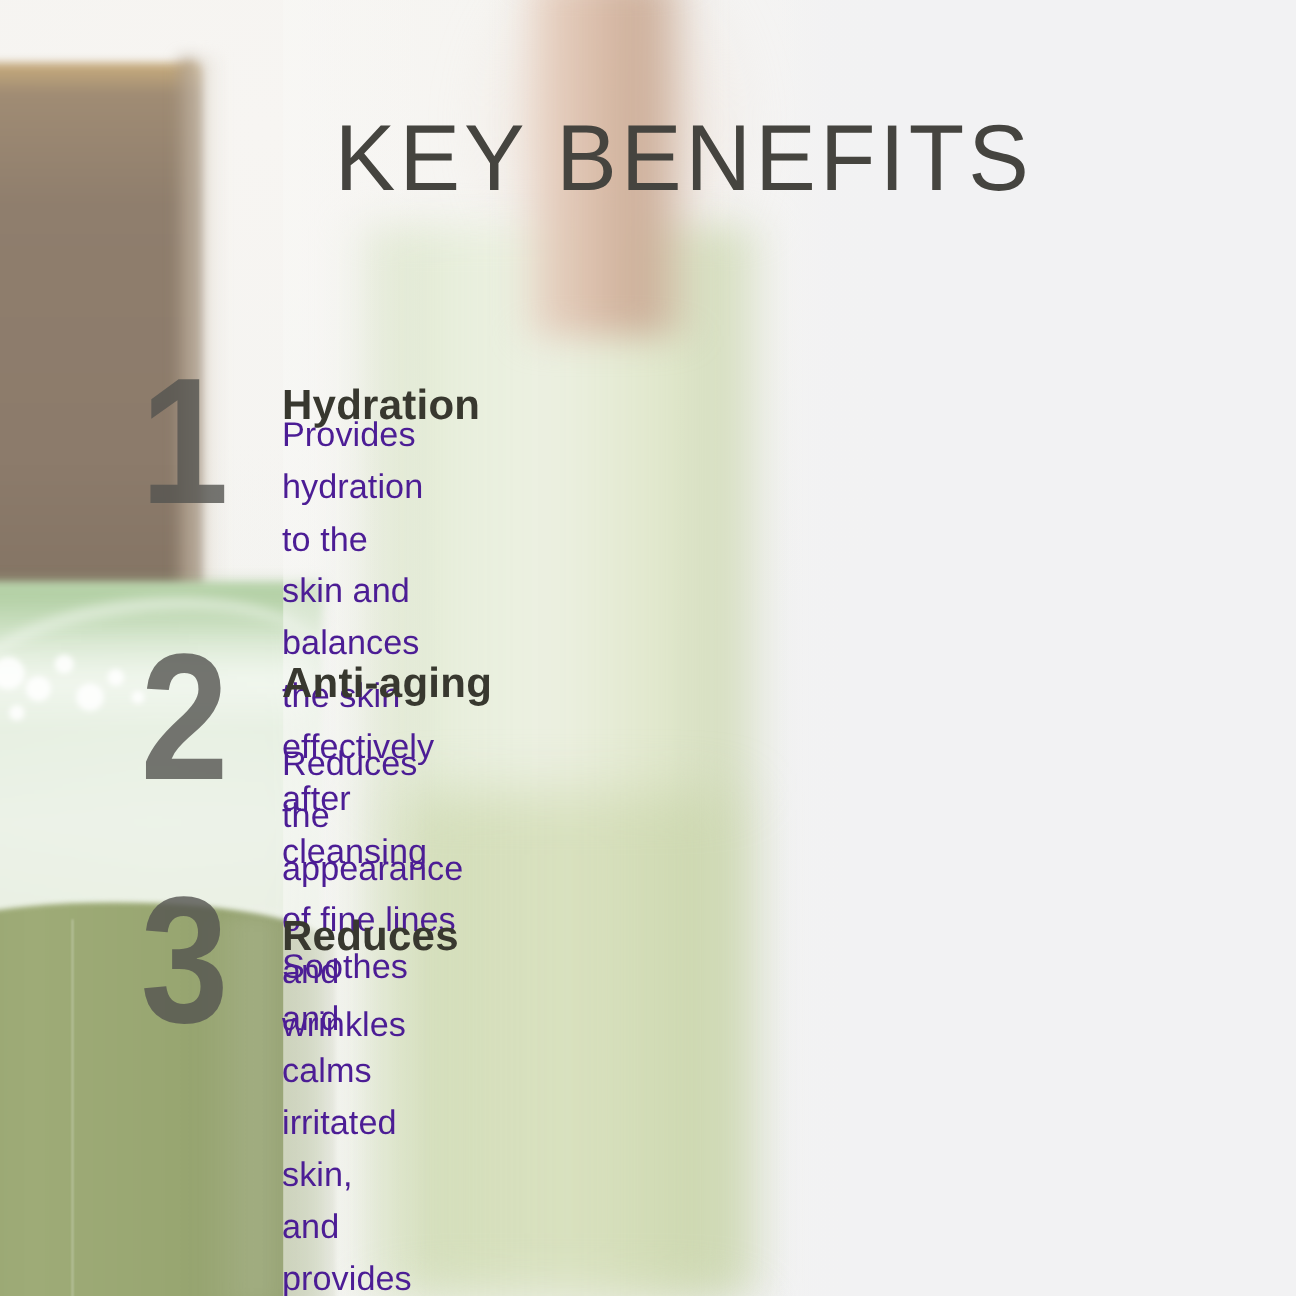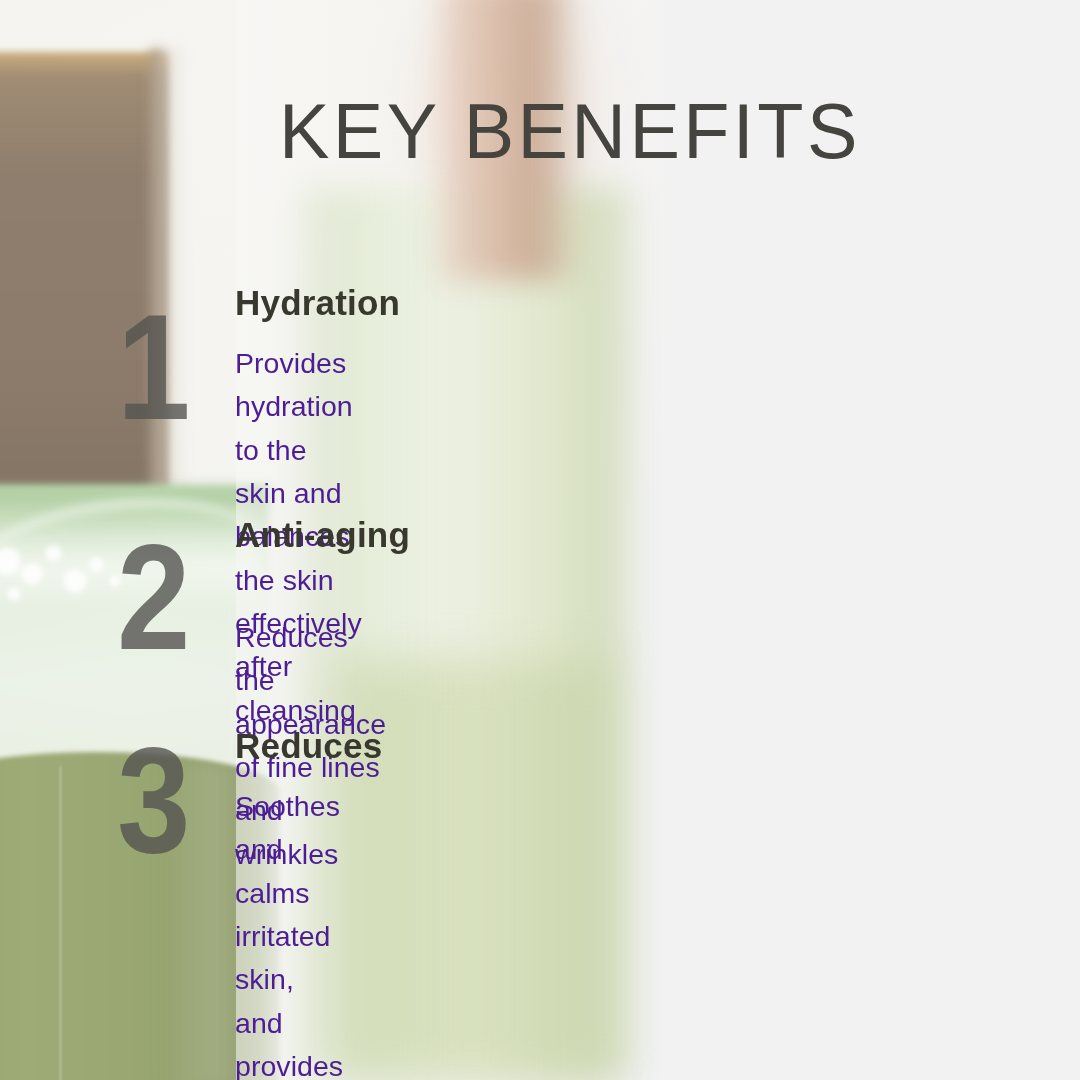--- a/index.html
+++ b/index.html
@@ -200,20 +200,21 @@
     transform:scaleX(0.88);
     transform-origin:left top;
   }
   .bhead{
     position:absolute;
     font-size:35px;
     font-weight:700;
     color:#38382f;
     letter-spacing:0.2px;
     white-space:nowrap;
+    margin-top:35px;
   }
   .bbody{
     position:absolute;
     font-size:28.5px;
     font-weight:400;
     color:#4c1d95;
     line-height:1.52;
     letter-spacing:0.05px;
     white-space:pre-line;
   }

